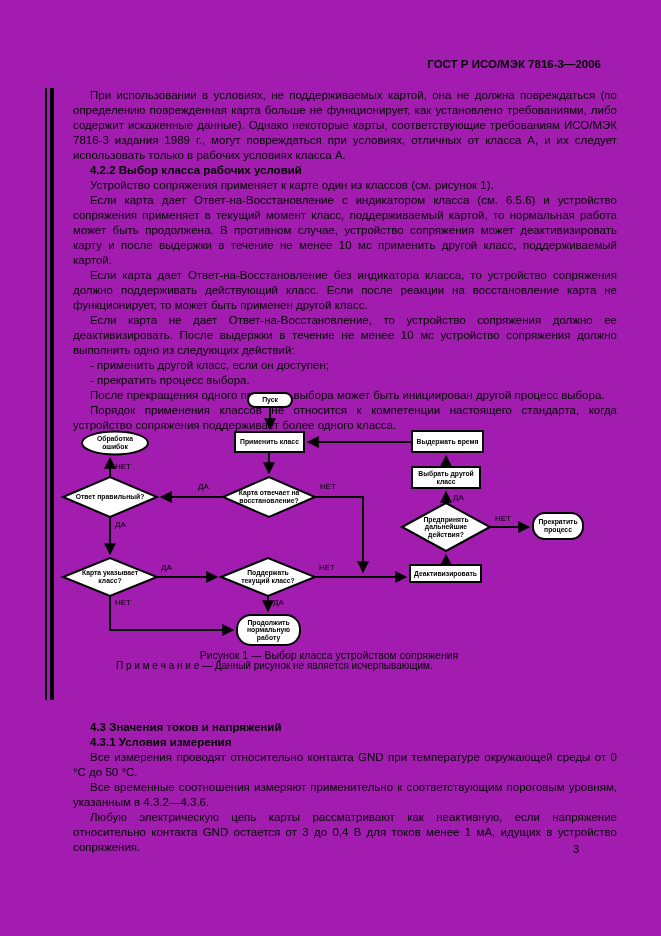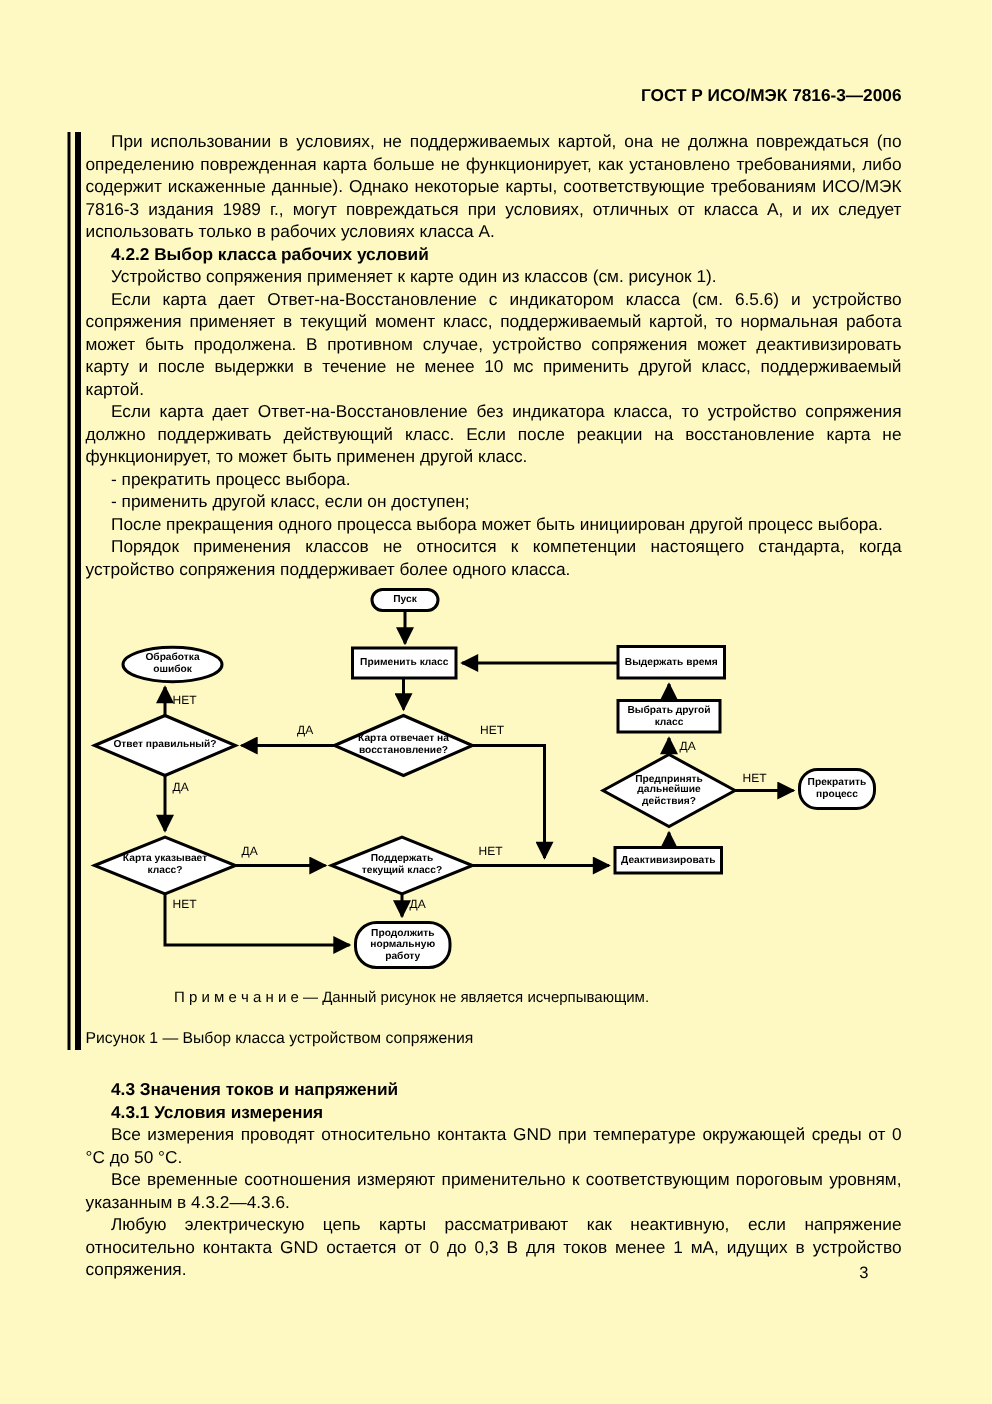--- a/index.html
+++ b/index.html
@@ -1,54 +1,55 @@
 <!DOCTYPE html>
 <html><head>
 <meta charset="utf-8">
 <style>
   html,body{margin:0;padding:0;background:#ffffff;}
   .page{
-    position:relative;width:661px;height:936px;background:#fef9c3;
+    position:relative;width:661px;height:936px;background:#a21caf;
     font-family:"Liberation Sans","DejaVu Sans",sans-serif;color:#000;
     overflow:hidden;
   }
   .hdr{position:absolute;left:57px;top:58px;width:544px;text-align:right;
        font-weight:bold;font-size:11.5px;}
   .changebar1{position:absolute;left:45px;top:88px;width:2px;height:612px;background:#000;}
   .changebar2{position:absolute;left:50px;top:88px;width:4px;height:612px;background:#000;}
-  .txt{position:absolute;left:57px;width:544px;font-size:11.5px;line-height:15px;text-align:justify;}
+  .txt{position:absolute;left:73px;width:544px;font-size:11.5px;line-height:15px;text-align:justify;}
   .txt p{margin:0;text-indent:17px;}
   .b{font-weight:bold;}
   .fig{position:absolute;left:0;top:388px;width:661px;height:272px;}
   .fig svg{position:absolute;left:0;top:0;}
   .fnode{position:absolute;display:flex;align-items:center;justify-content:center;
          text-align:center;font-size:6.8px;font-weight:700;line-height:7.6px;}
   .flbl{position:absolute;font-size:8px;font-weight:400;line-height:8px;}
   .note{position:absolute;left:68px;top:660px;width:533px;font-size:10px;padding-left:48px;}
-  .caption{position:absolute;left:57px;top:686px;width:544px;font-size:10.5px;}
+  .caption{position:absolute;left:57px;top:649px;width:544px;text-align:center;font-size:10.5px;}
   .pagenum{position:absolute;left:57px;top:843px;width:522px;text-align:right;font-size:11px;}
 </style>
 </head>
 <body>
 
 <div class="page">
 
   <div class="hdr">ГОСТ Р ИСО/МЭК 7816-3—2006</div>
 
   <div class="changebar1"></div>
   <div class="changebar2"></div>
 
   <div class="txt" style="top:88px;">
     <p>При использовании в условиях, не поддерживаемых картой, она не должна повреждаться (по определению поврежденная карта больше не функционирует, как установлено требованиями, либо содержит искаженные данные). Однако некоторые карты, соответствующие требованиям ИСО/МЭК 7816-3 издания 1989 г., могут повреждаться при условиях, отличных от класса А, и их следует использовать только в рабочих условиях класса А.</p>
     <p class="b">4.2.2 Выбор класса рабочих условий</p>
     <p>Устройство сопряжения применяет к карте один из классов (см. рисунок 1).</p>
     <p>Если карта дает Ответ-на-Восстановление с индикатором класса (см. 6.5.6) и устройство сопряжения применяет в текущий момент класс, поддерживаемый картой, то нормальная работа может быть продолжена. В противном случае, устройство сопряжения может деактивизировать карту и после выдержки в течение не менее 10 мс применить другой класс, поддерживаемый картой.</p>
     <p>Если карта дает Ответ-на-Восстановление без индикатора класса, то устройство сопряжения должно поддерживать действующий класс. Если после реакции на восстановление карта не функционирует, то может быть применен другой класс.</p>
+    <p>Если карта не дает Ответ-на-Восстановление, то устройство сопряжения должно ее деактивизировать. После выдержки в течение не менее 10 мс устройство сопряжения должно выполнить одно из следующих действий:</p>
+    <p>- применить другой класс, если он доступен;</p>
     <p>- прекратить процесс выбора.</p>
-    <p>- применить другой класс, если он доступен;</p>
     <p>После прекращения одного процесса выбора может быть инициирован другой процесс выбора.</p>
     <p>Порядок применения классов не относится к компетенции настоящего стандарта, когда устройство сопряжения поддерживает более одного класса.</p>
   </div>
 
   <div class="fig">
     <svg width="661" height="272" viewBox="0 0 661 272">
       <defs>
         <marker id="arr" viewBox="0 0 10 10" refX="9" refY="5" markerWidth="7" markerHeight="6" orient="auto-start-reverse">
           <path d="M0,0 L10,5 L0,10 z" fill="#000"></path>
         </marker>
@@ -127,18 +128,18 @@
   </div>
 
   <div class="note">П р и м е ч а н и е — Данный рисунок не является исчерпывающим.</div>
   <div class="caption">Рисунок 1 — Выбор класса устройством сопряжения</div>
 
   <div class="txt" style="top:720px;">
     <p class="b">4.3 Значения токов и напряжений</p>
     <p class="b">4.3.1 Условия измерения</p>
     <p>Все измерения проводят относительно контакта GND при температуре окружающей среды от 0 °С до 50 °С.</p>
     <p>Все временные соотношения измеряют применительно к соответствующим пороговым уровням, указанным в 4.3.2—4.3.6.</p>
-    <p>Любую электрическую цепь карты рассматривают как неактивную, если напряжение относительно контакта GND остается от 0 до 0,3 В для токов менее 1 мА, идущих в устройство сопряжения.</p>
+    <p>Любую электрическую цепь карты рассматривают как неактивную, если напряжение относительно контакта GND остается от 3 до 0,4 В для токов менее 1 мА, идущих в устройство сопряжения.</p>
   </div>
 
   <div class="pagenum">3</div>
 
 </div>
 
 </body></html>

